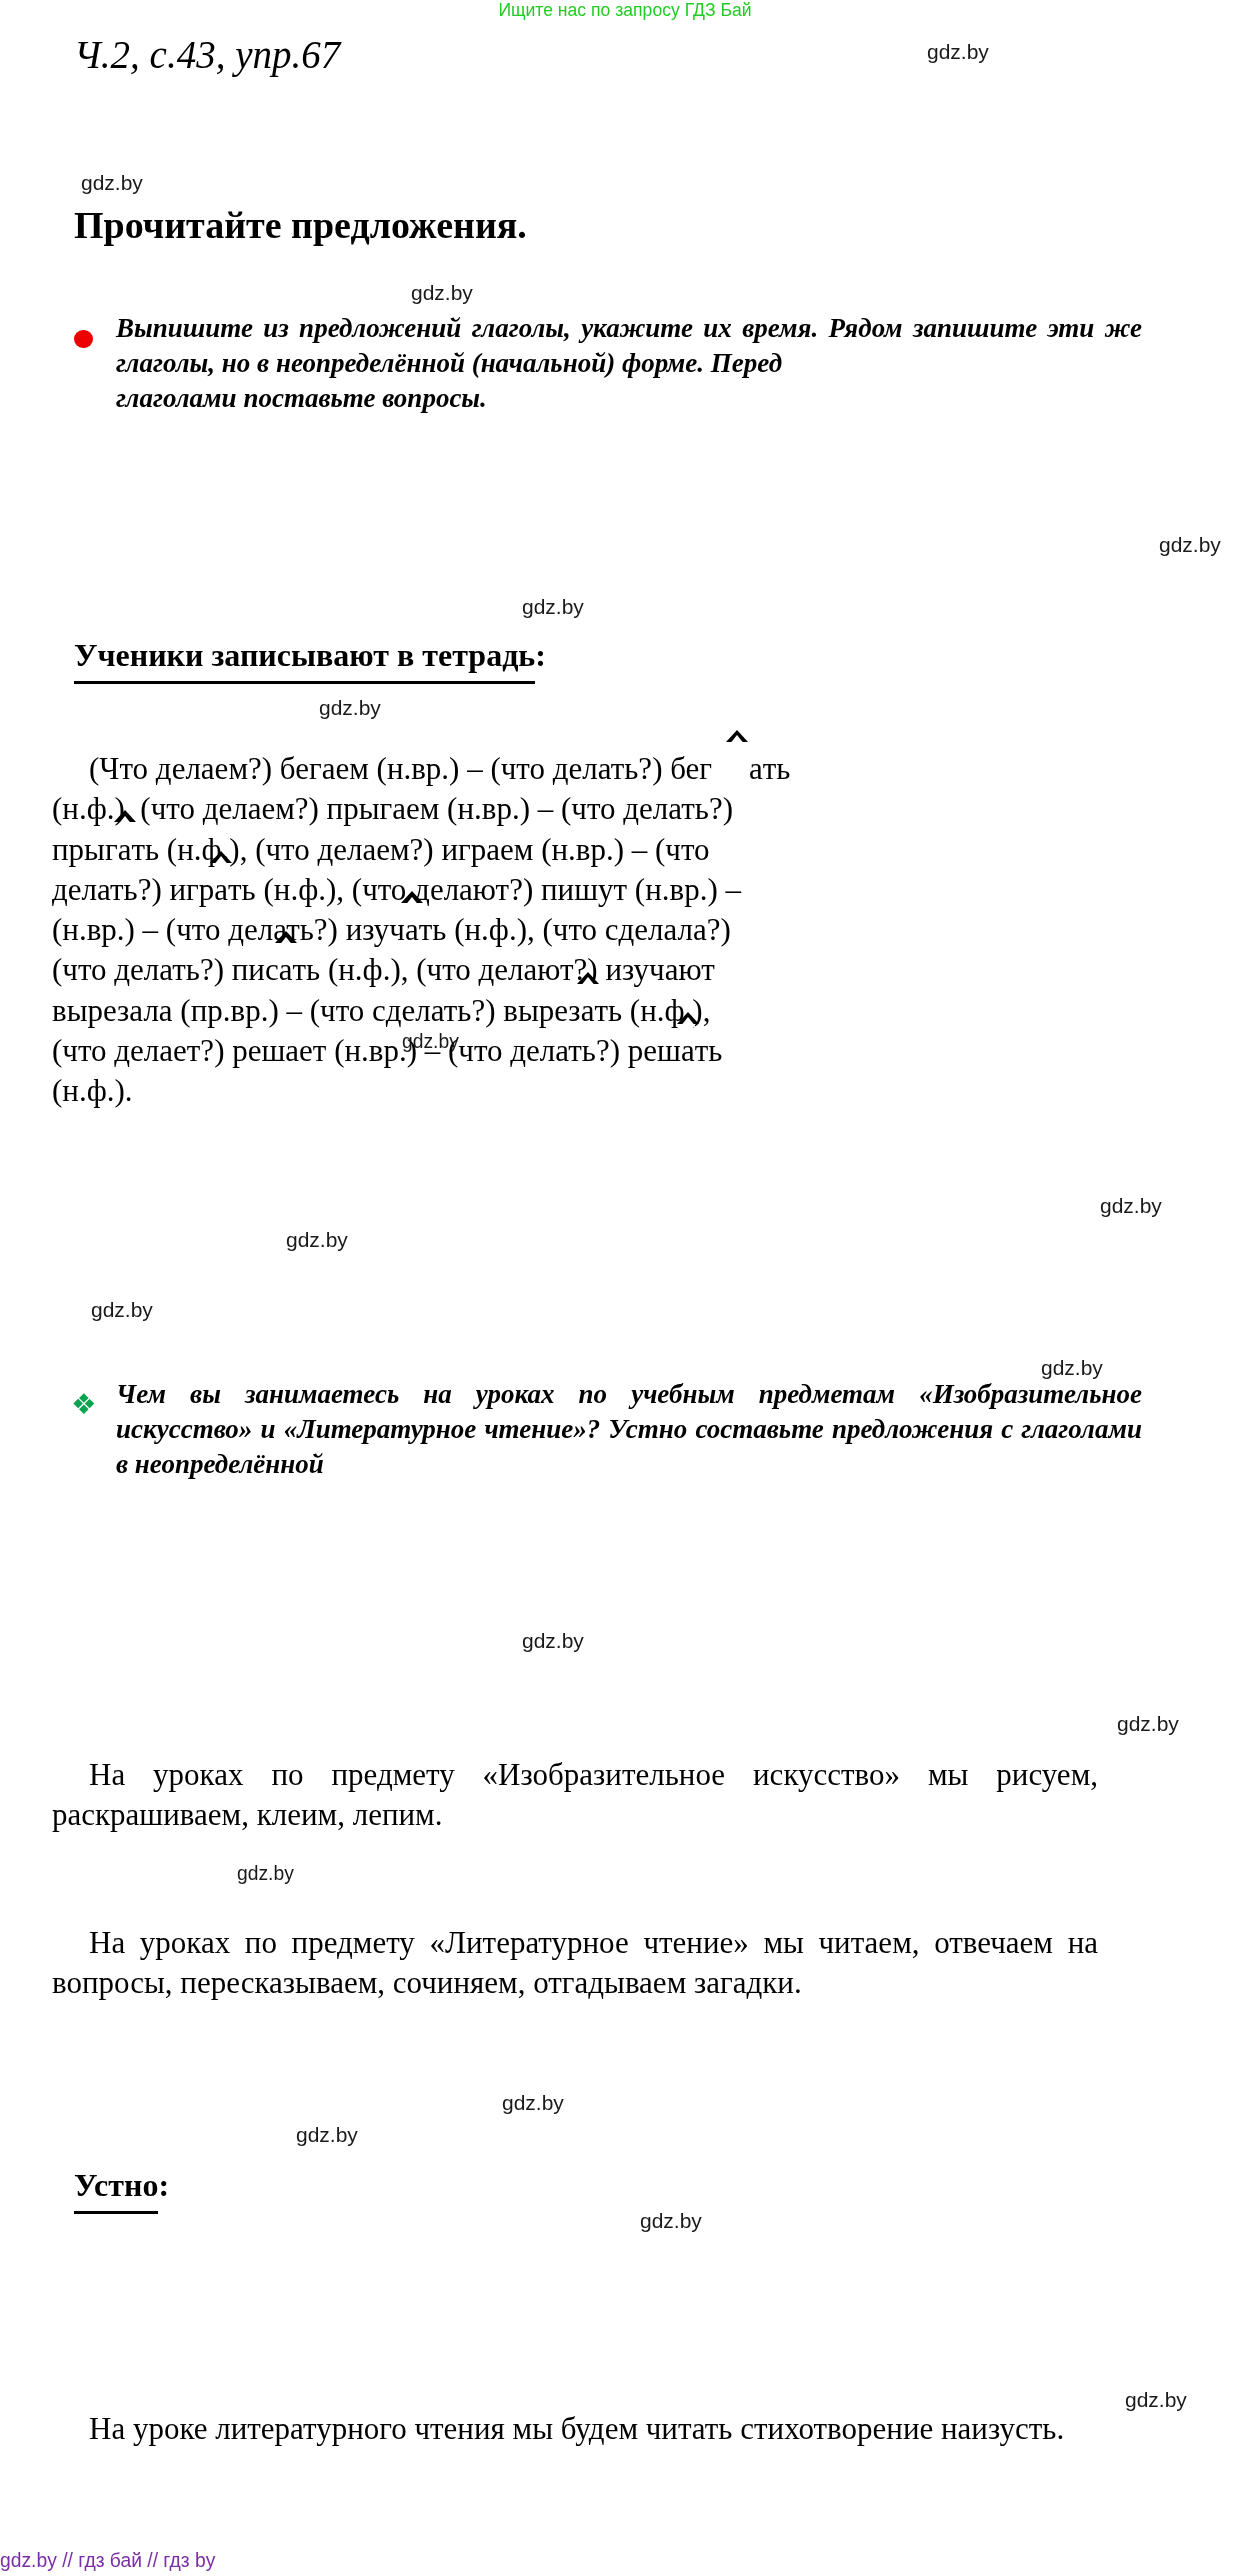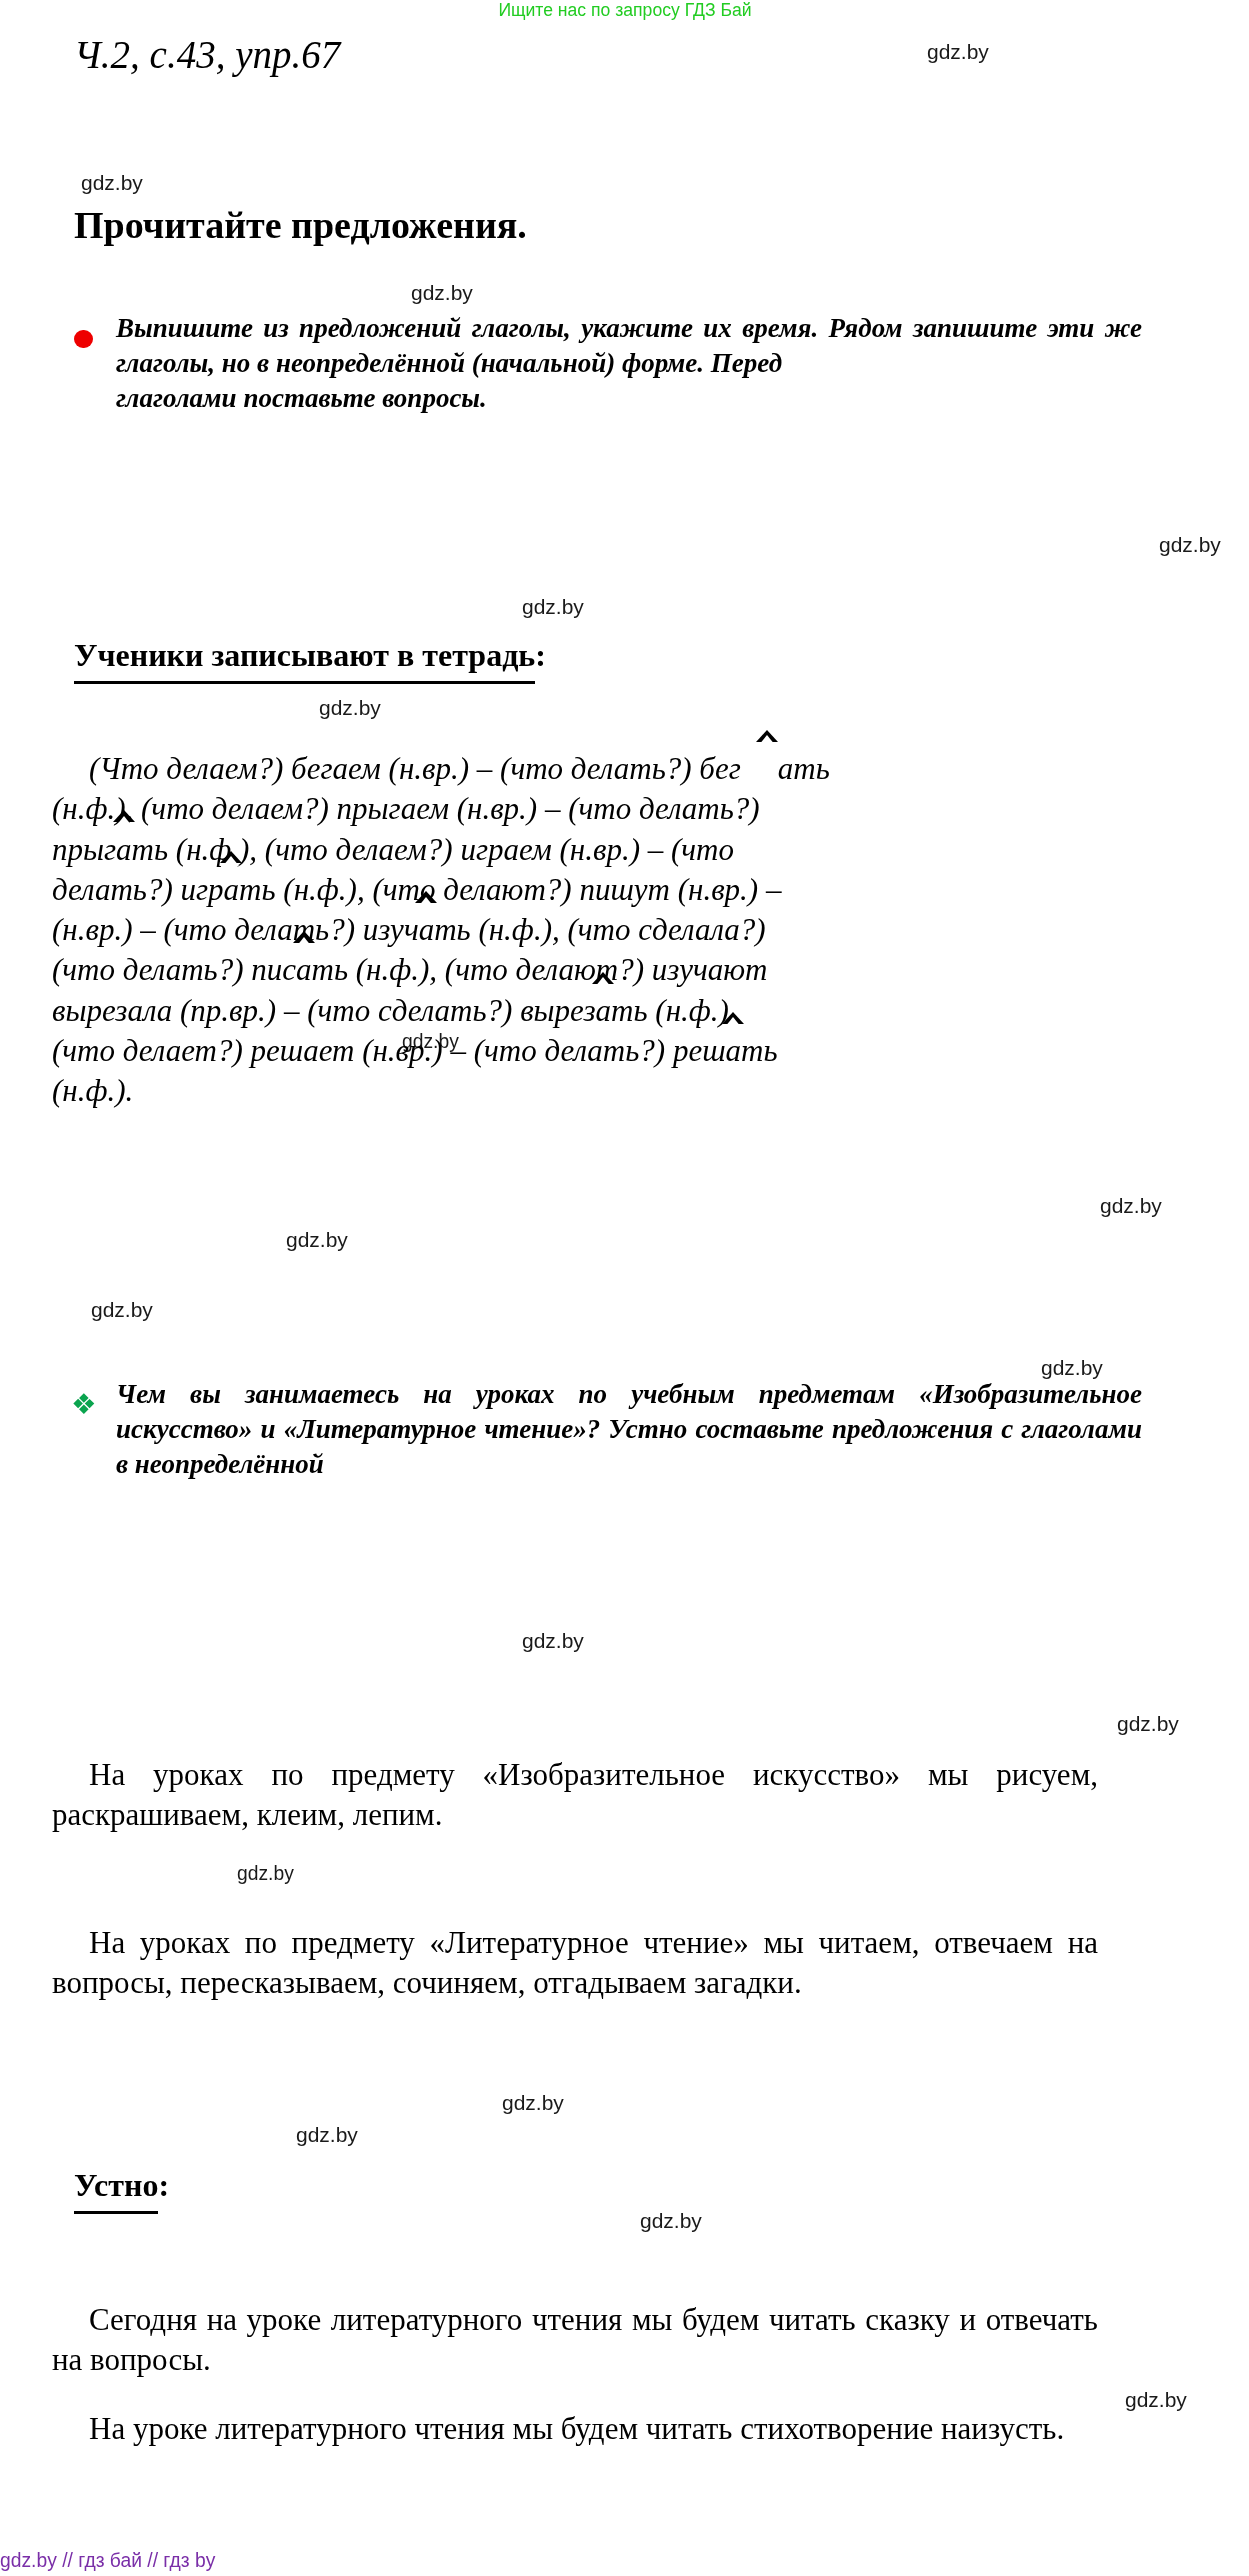--- a/index.html
+++ b/index.html
@@ -205,21 +205,21 @@
       <span>их время. Рядом запишите эти же глаголы, но</span>
       <span>в неопределённой (начальной) форме. Перед</span>
       <span class="lastline">глаголами поставьте вопросы.</span>
     </div>
   </div>
 
   <div class="uhead" style="left:74px; top:637px;">
     <u>Ученики записывают в тетрадь</u><span>:</span>
   </div>
 
-  <div id="verb-pairs" class="para" style="left:52px; top:749px; width:1050px; text-indent:0;font-style:italic;">
+  <div id="verb-pairs" class="para" style="left:52px; top:749px; width:1050px; text-indent:0;">
       <div style="white-space: nowrap; line-height: 1.3; text-indent: 37px;">(Что делаем?) бегаем (н.вр.) – (что делать?) бег<span class="caret">а</span>ть</div>
       <div style="white-space: nowrap; line-height: 1.3;">(н.ф.), (что делаем?) прыгаем (н.вр.) – (что делать?)</div>
       <div style="white-space: nowrap; line-height: 1.3;">прыг<span class="caret">а</span>ть (н.ф.), (что делаем?) играем (н.вр.) – (что</div>
       <div style="white-space: nowrap; line-height: 1.3;">делать?) игр<span class="caret">а</span>ть (н.ф.), (что делают?) пишут (н.вр.) –</div>
       <div style="white-space: nowrap; line-height: 1.3;">(н.вр.) – (что делать?) изуч<span class="caret">а</span>ть (н.ф.), (что сделала?)</div>
       <div style="white-space: nowrap; line-height: 1.3;">(что делать?) пис<span class="caret">а</span>ть (н.ф.), (что делают?) изучают</div>
       <div style="white-space: nowrap; line-height: 1.3;">вырезала (пр.вр.) – (что сделать?) вырез<span class="caret">а</span>ть (н.ф.),</div>
       <div style="white-space: nowrap; line-height: 1.3;">(что делает?) решает (н.вр.) – (что делать?) реш<span class="caret">а</span>ть</div>
       <div style="white-space: nowrap; line-height: 1.3;">(н.ф.).</div>
     </div>
@@ -235,20 +235,19 @@
   </div>
 
   <div class="para" style="top:1755px;">На уроках по предмету «Изобразительное искусство» мы рисуем, раскрашиваем, клеим, лепим.</div>
 
   <div class="para" style="top:1923px;">На уроках по предмету «Литературное чтение» мы читаем, отвечаем на вопросы, пересказываем, сочиняем, отгадываем загадки.</div>
 
   <div class="uhead" style="left:74px; top:2167px;">
     <u>Устно</u><span>:</span>
   </div>
 
-  <div class="para" style="top:2300px;">Сегодня на уроке литературного чтения мы будем читать сказку и отвечать на вопросы.</div>
 
   <div class="para" style="top:2409px;">На уроке литературного чтения мы будем читать стихотворение наизусть.</div>
 
   <div class="footer">gdz.by // гдз бай // гдз by</div>
 
 </div>
 
 
 </body></html>

